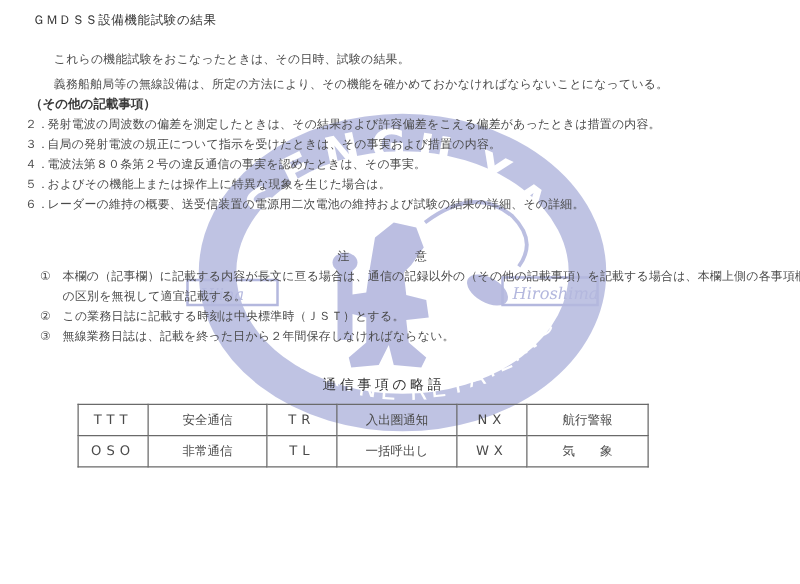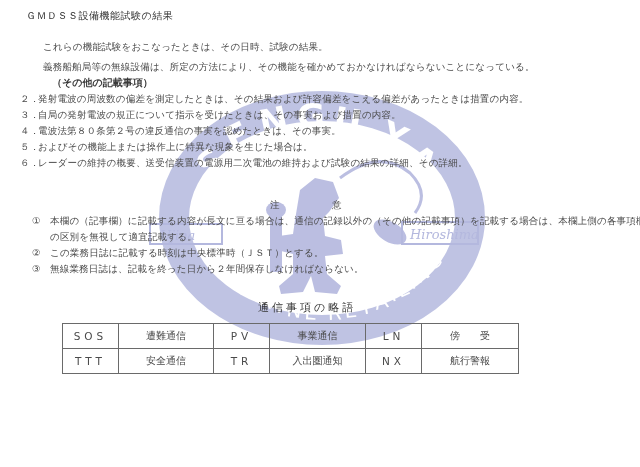--- a/index.html
+++ b/index.html
@@ -81,47 +81,47 @@
     <path d="M340 178 q40 -30 70 -5 q20 20 5 40" fill="none" stroke="#b4b8de" stroke-width="3"></path>
     <rect x="270" y="210" width="12" height="62"></rect>
     <ellipse cx="276" cy="210" rx="10" ry="8"></ellipse>
   </g>
 </svg>
 
 <div class="abs h" style="left:26px;top:9px;font-weight:normal;font-size:10px;letter-spacing:0.5px;color:#333;">ＧＭＤＳＳ設備機能試験の結果</div>
 <div class="abs t" style="left:43px;top:25px;margin-top:36px;">義務船舶局等の無線設備は、所定の方法により、その機能を確かめておかなければならないことになっている。</div>
 <div class="abs t" style="left:43px;top:41px;">これらの機能試験をおこなったときは、その日時、試験の結果。</div>
 
-<div class="abs h" style="left:24px;top:76px;margin-left:28px;">（その他の記載事項）</div>
+<div class="abs h" style="left:24px;top:76px;">（その他の記載事項）</div>
 <div class="abs t" style="left:20px;top:93px;"><span class="num">２．</span><span>発射電波の周波数の偏差を測定したときは、その結果および許容偏差をこえる偏差があったときは措置の内容。</span></div>
 <div class="abs t" style="left:20px;top:109px;text-align:center;"><span class="num">３．</span><span>自局の発射電波の規正について指示を受けたときは、その事実および措置の内容。</span></div>
 <div class="abs t" style="left:20px;top:125px;"><span class="num">４．</span><span>電波法第８０条第２号の違反通信の事実を認めたときは、その事実。</span></div>
 <div class="abs t" style="left:20px;top:141px;"><span class="num">５．</span><span>およびその機能上または操作上に特異な現象を生じた場合は。</span></div>
 <div class="abs t" style="left:20px;top:157px;"><span class="num">６．</span><span>レーダーの維持の概要、送受信装置の電源用二次電池の維持および試験の結果の詳細、その詳細。</span></div>
 
 <div class="abs t" style="left:270px;top:199px;">注</div>
 <div class="abs t" style="left:332px;top:199px;">意</div>
 <div class="abs t" style="left:32px;top:215px;"><span class="num">①</span><span>本欄の（記事欄）に記載する内容が長文に亘る場合は、通信の記録以外の（その他の記載事項）を記載する場合は、本欄上側の各事項欄</span></div>
 <div class="abs t" style="left:50px;top:231px;">の区別を無視して適宜記載する。</div>
 <div class="abs t" style="left:32px;top:247px;"><span class="num">②</span><span>この業務日誌に記載する時刻は中央標準時（ＪＳＴ）とする。</span></div>
 <div class="abs t" style="left:32px;top:263px;"><span class="num">③</span><span>無線業務日誌は、記載を終った日から２年間保存しなければならない。</span></div>
 
 <div class="table-title">通信事項の略語</div>
 <table class="abbr">
   <tbody>
-      <tr>
-    <td class="c1 code">SOS</td>
-    <td class="c2">遭難通信</td>
-    <td class="c3 code sep">PV</td>
-    <td class="c4">事業通信</td>
-    <td class="c5 code sep">LN</td>
-    <td class="c6">傍　　受</td>
-  </tr>
   <tr>
     <td class="c1 code">TTT</td>
     <td class="c2">安全通信</td>
     <td class="c3 code sep">TR</td>
     <td class="c4">入出圏通知</td>
     <td class="c5 code sep">NX</td>
     <td class="c6">航行警報</td>
   </tr>
+  <tr>
+    <td class="c1 code">OSO</td>
+    <td class="c2">非常通信</td>
+    <td class="c3 code sep">TL</td>
+    <td class="c4">一括呼出し</td>
+    <td class="c5 code sep">WX</td>
+    <td class="c6">気　　象</td>
+  </tr>
 </tbody>
   </table>
 
 </body></html>

